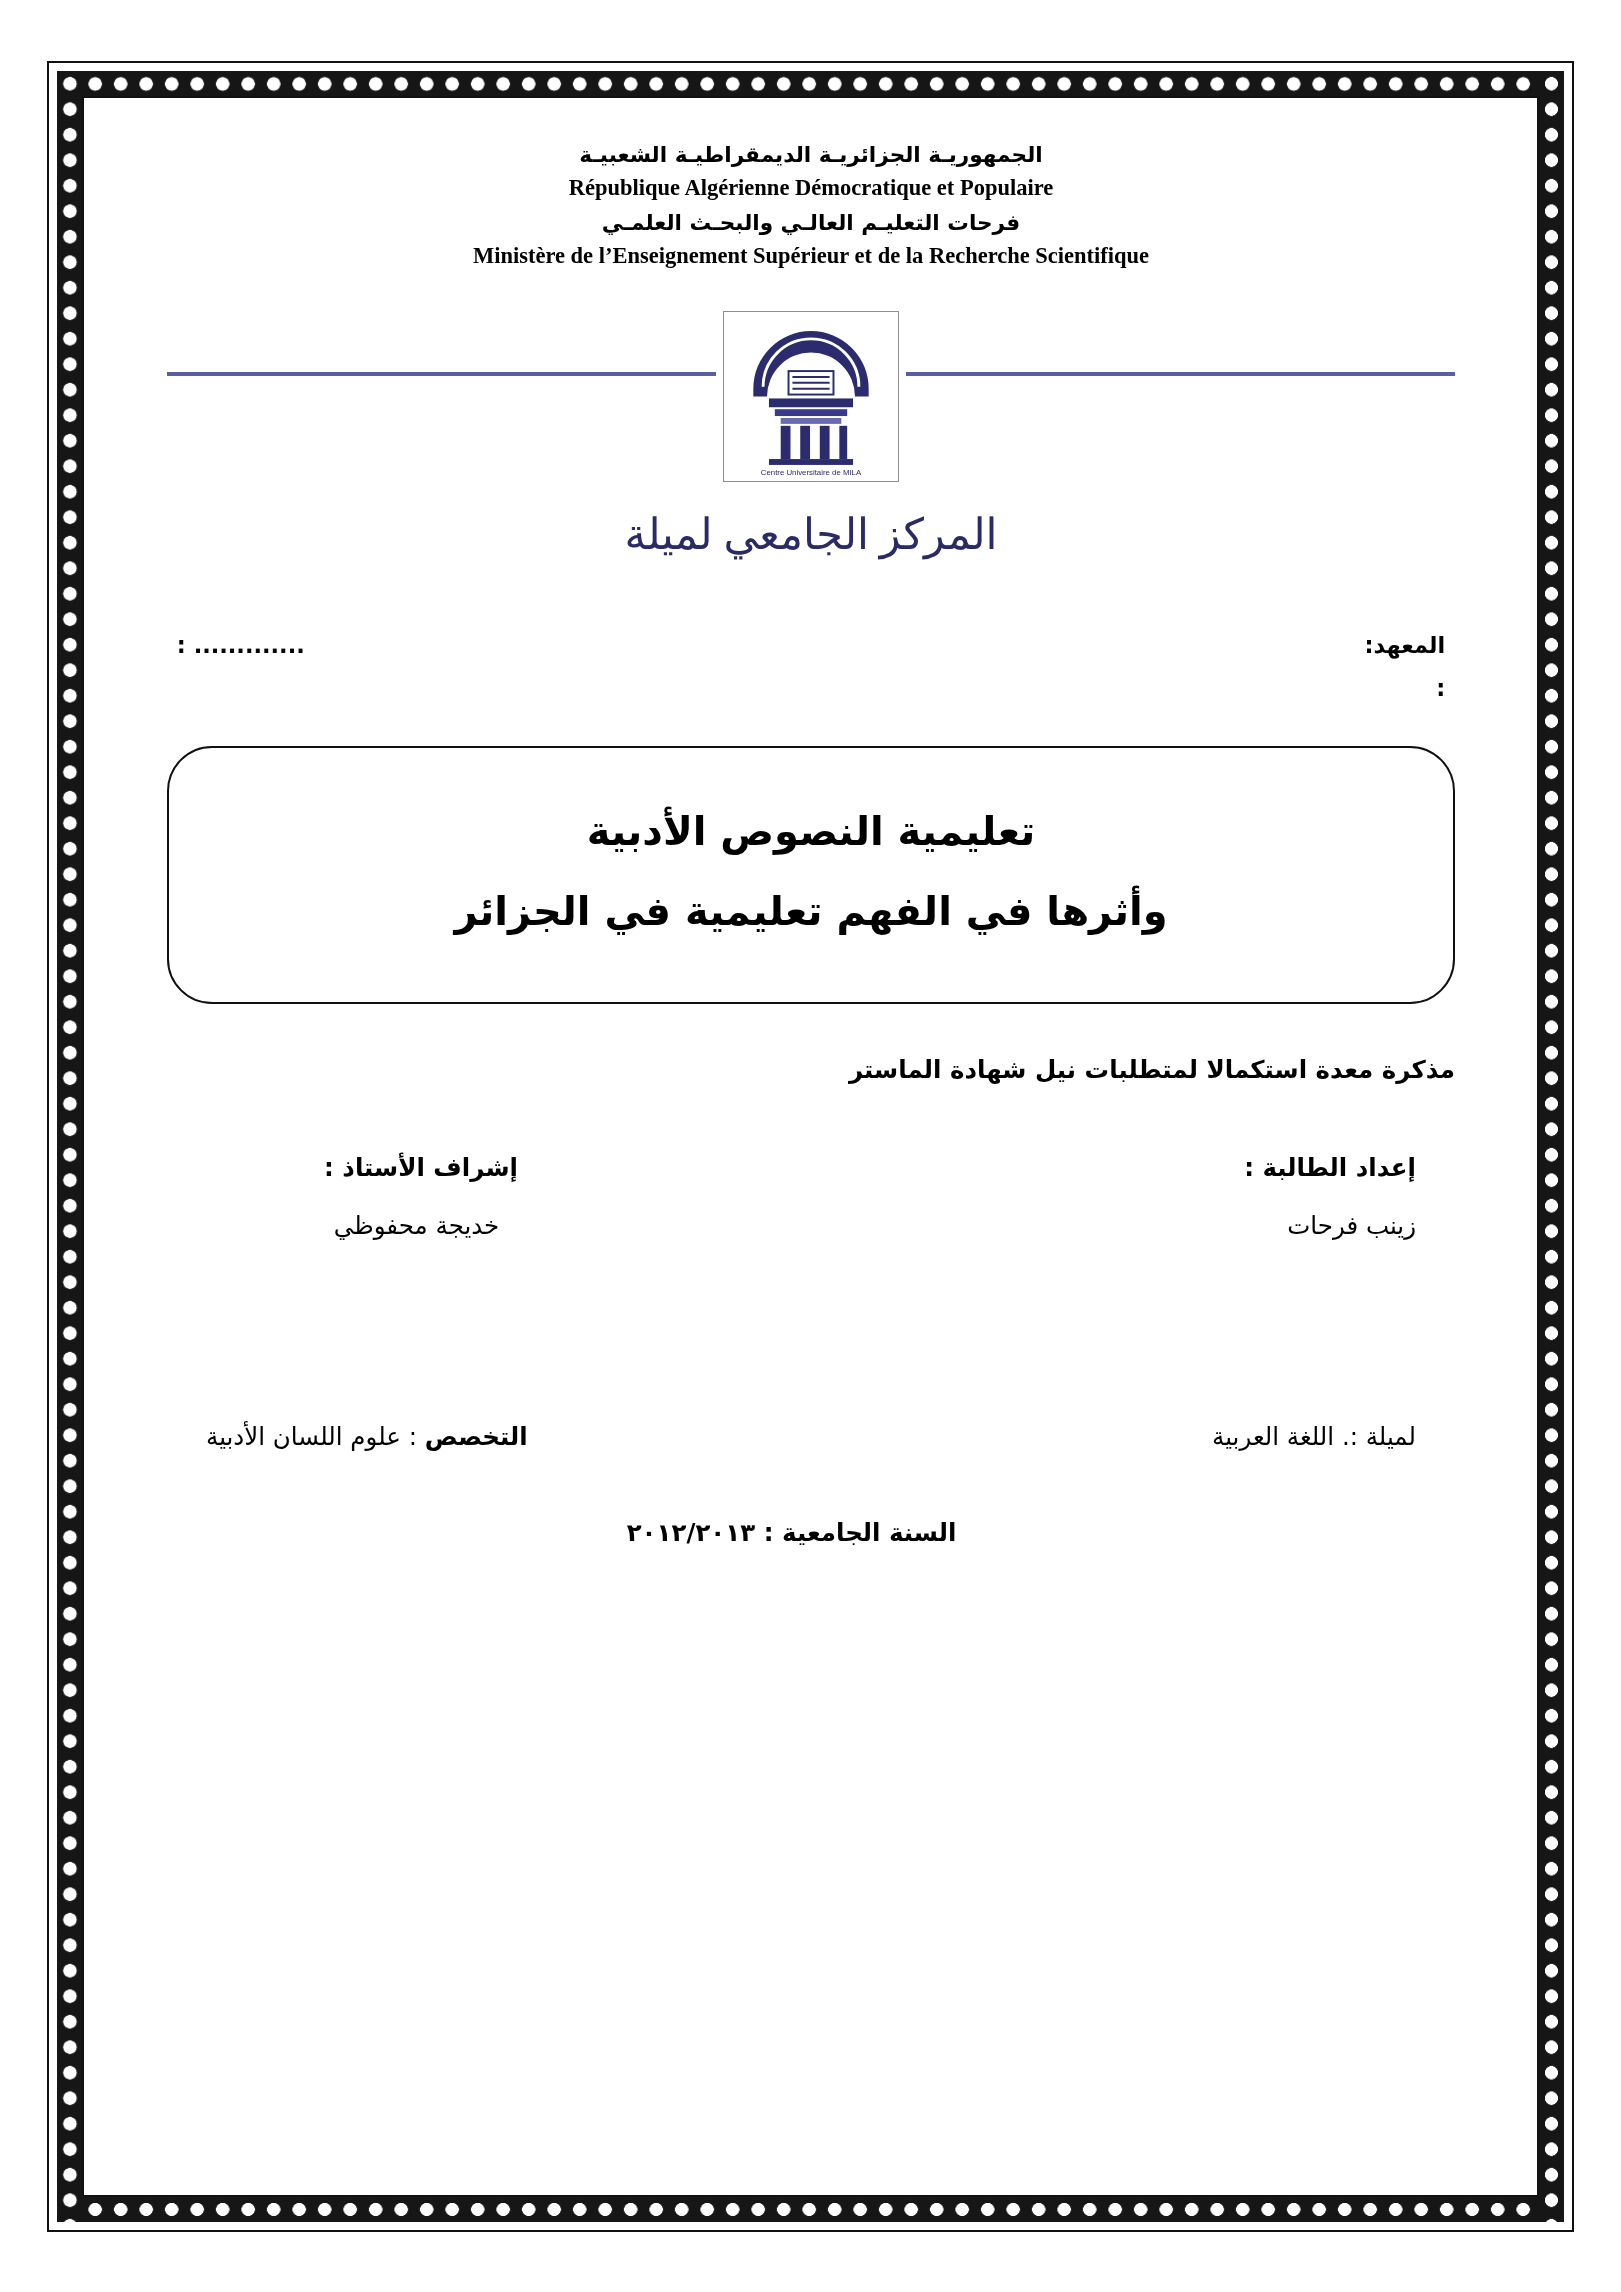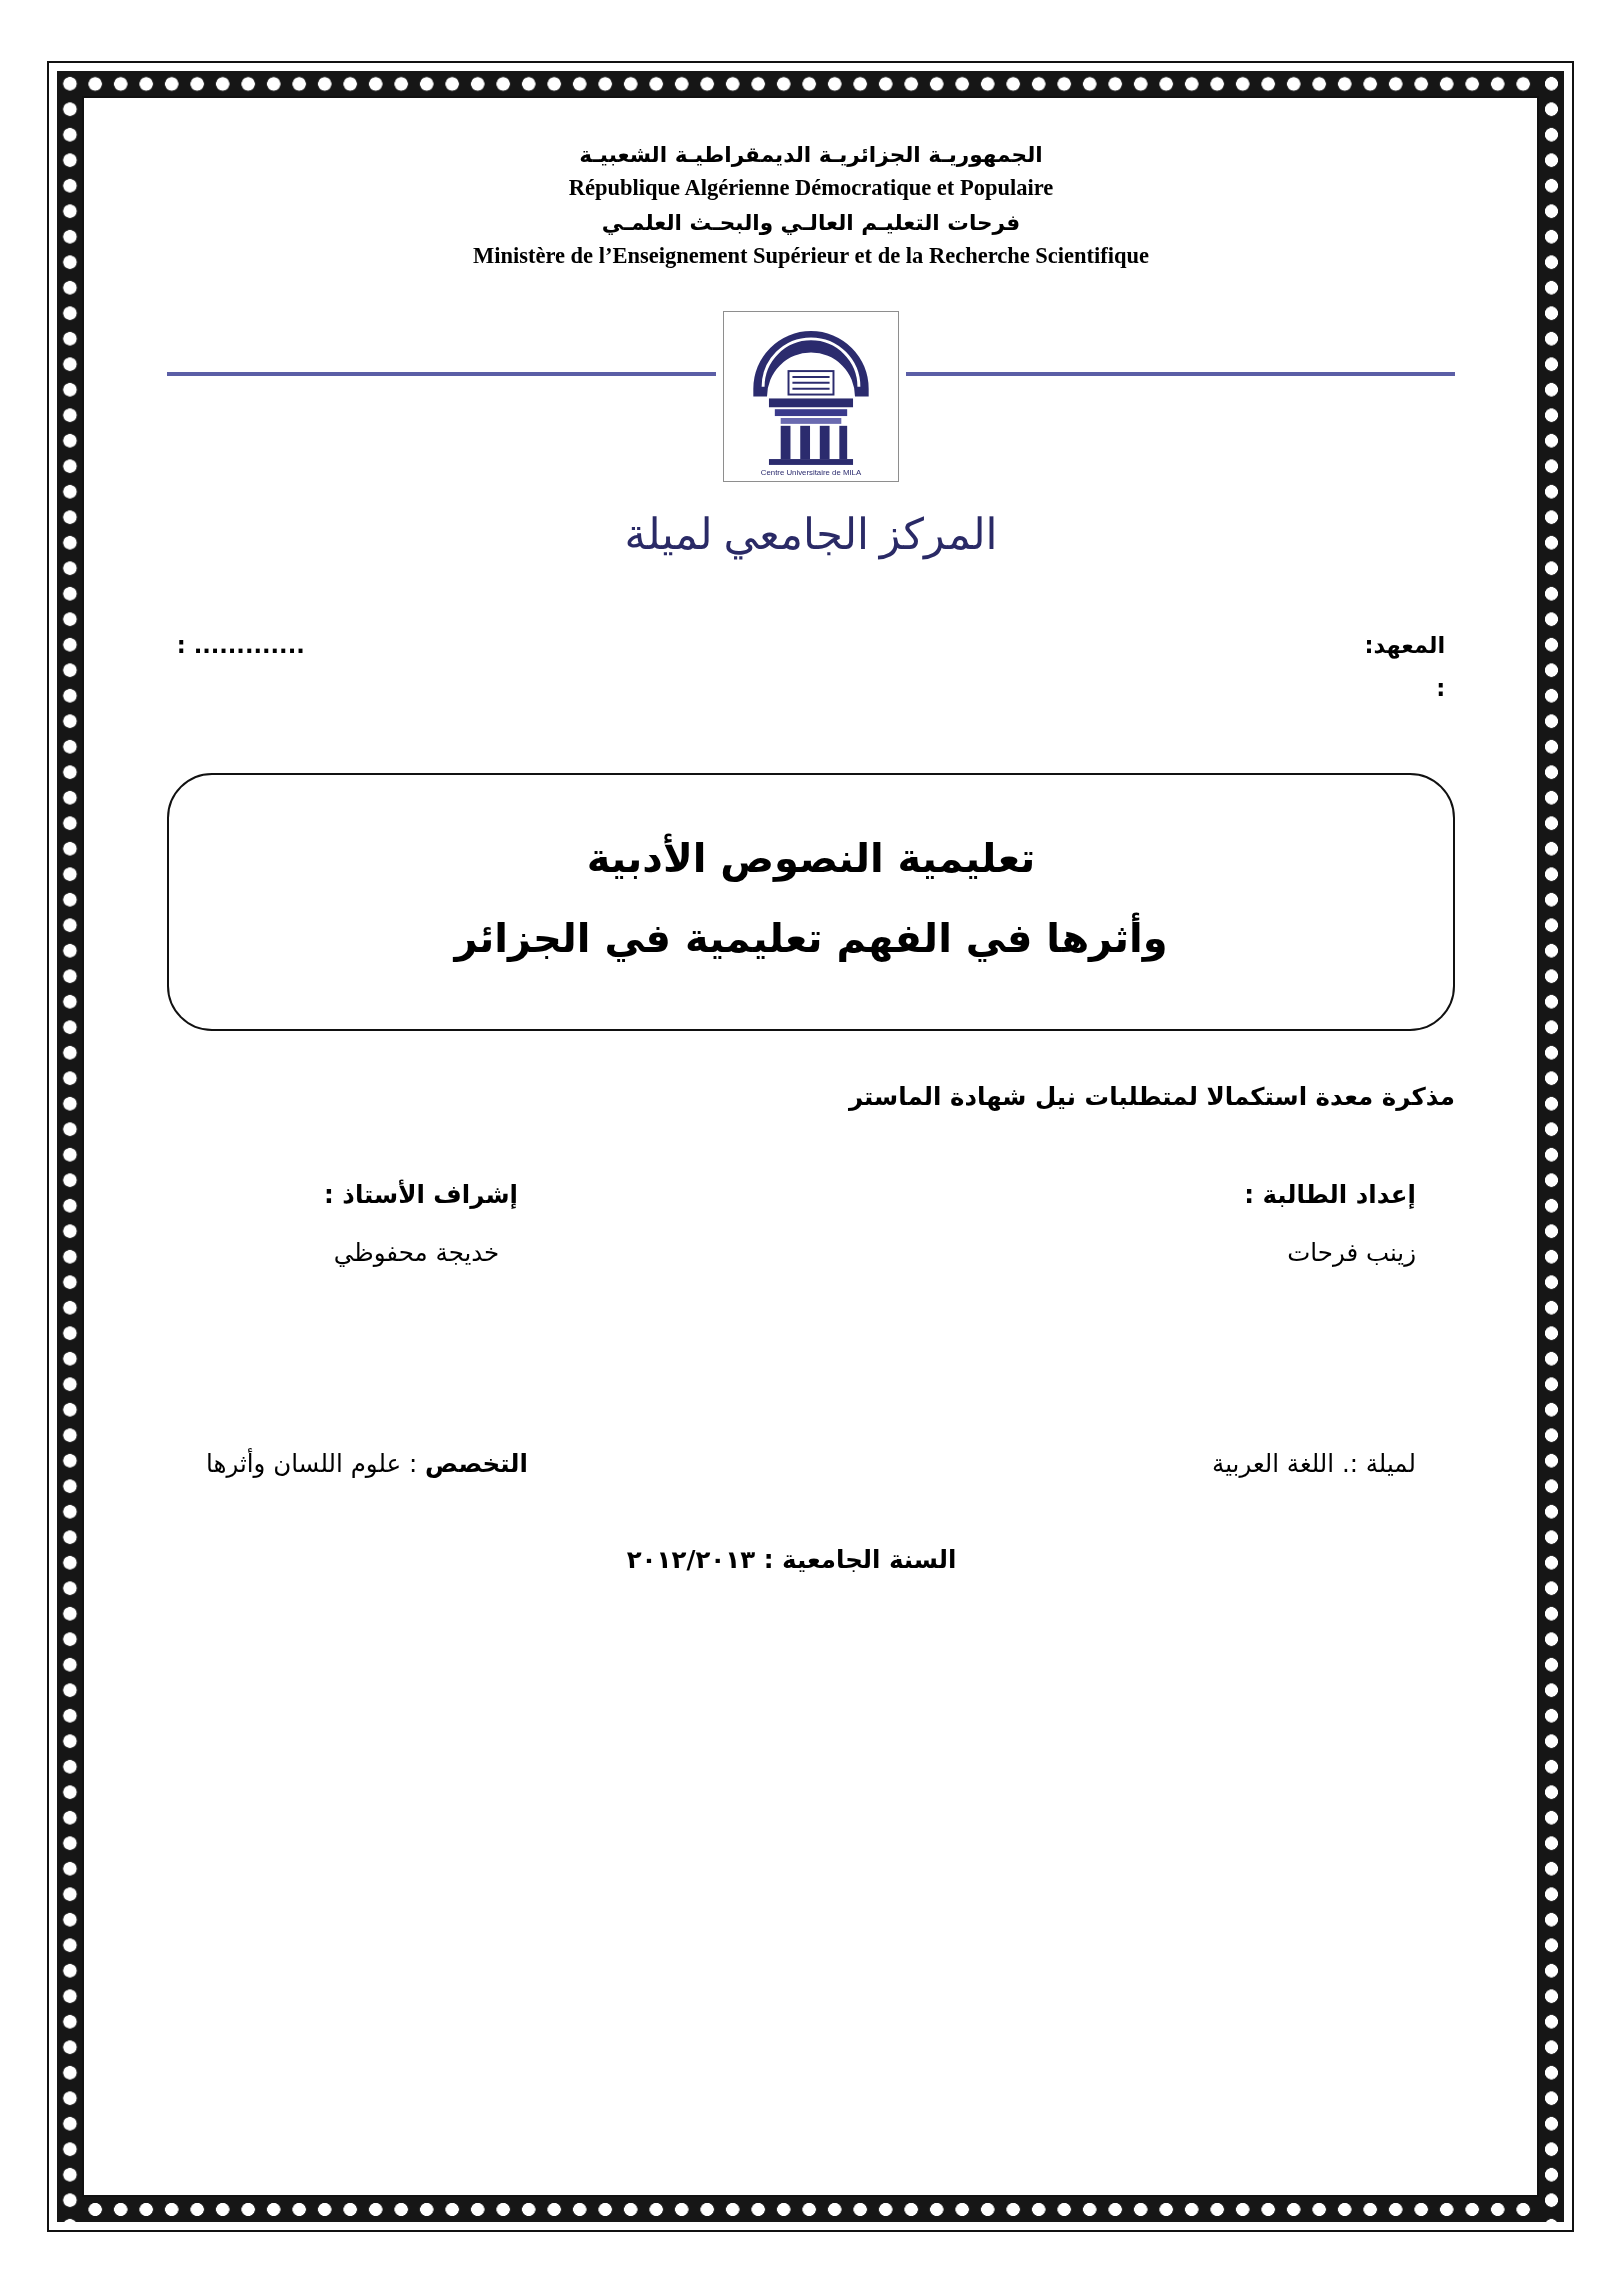--- a/index.html
+++ b/index.html
@@ -130,21 +130,21 @@
     font-weight: bold;
     display: flex;
     justify-content: space-between;
     align-items: flex-start;
     padding: 0 9.8px;
   }
   .inst-right { text-align: right; line-height: 1.9; }
   .inst-left { text-align: right; line-height: 1.9; padding-right: 186px; }
 
   .title-box {
-    margin-top: 64px;
+    margin-top: 37px;
     border: 2px solid #111;
     border-radius: 45px;
     padding: 43px 39px 51px 39px;
     text-align: center;
     direction: rtl;
     font-family: "DejaVu Sans", sans-serif;
     font-weight: bold;
     font-size: 40px;
     line-height: 2.0;
   }
@@ -278,21 +278,21 @@
       </div>
       <div class="col left">
         <div class="role">إشراف الأستاذ :</div>
         <div class="person">خديجة محفوظي</div>
       </div>
     </div>
 
     <div class="fields">
       <div>لميلة :. اللغة العربية</div>
       <div>
-        <span class="b">التخصص</span><span> : علوم اللسان وأثرها</span>
+        <span class="b">التخصص</span><span> : علوم اللسان الأدبية</span>
       </div>
     </div>
 
     <div class="year">السنة الجامعية : ٢٠١٢/٢٠١٣</div>
 
   </div>
 </div>
 
 
 </body></html>

